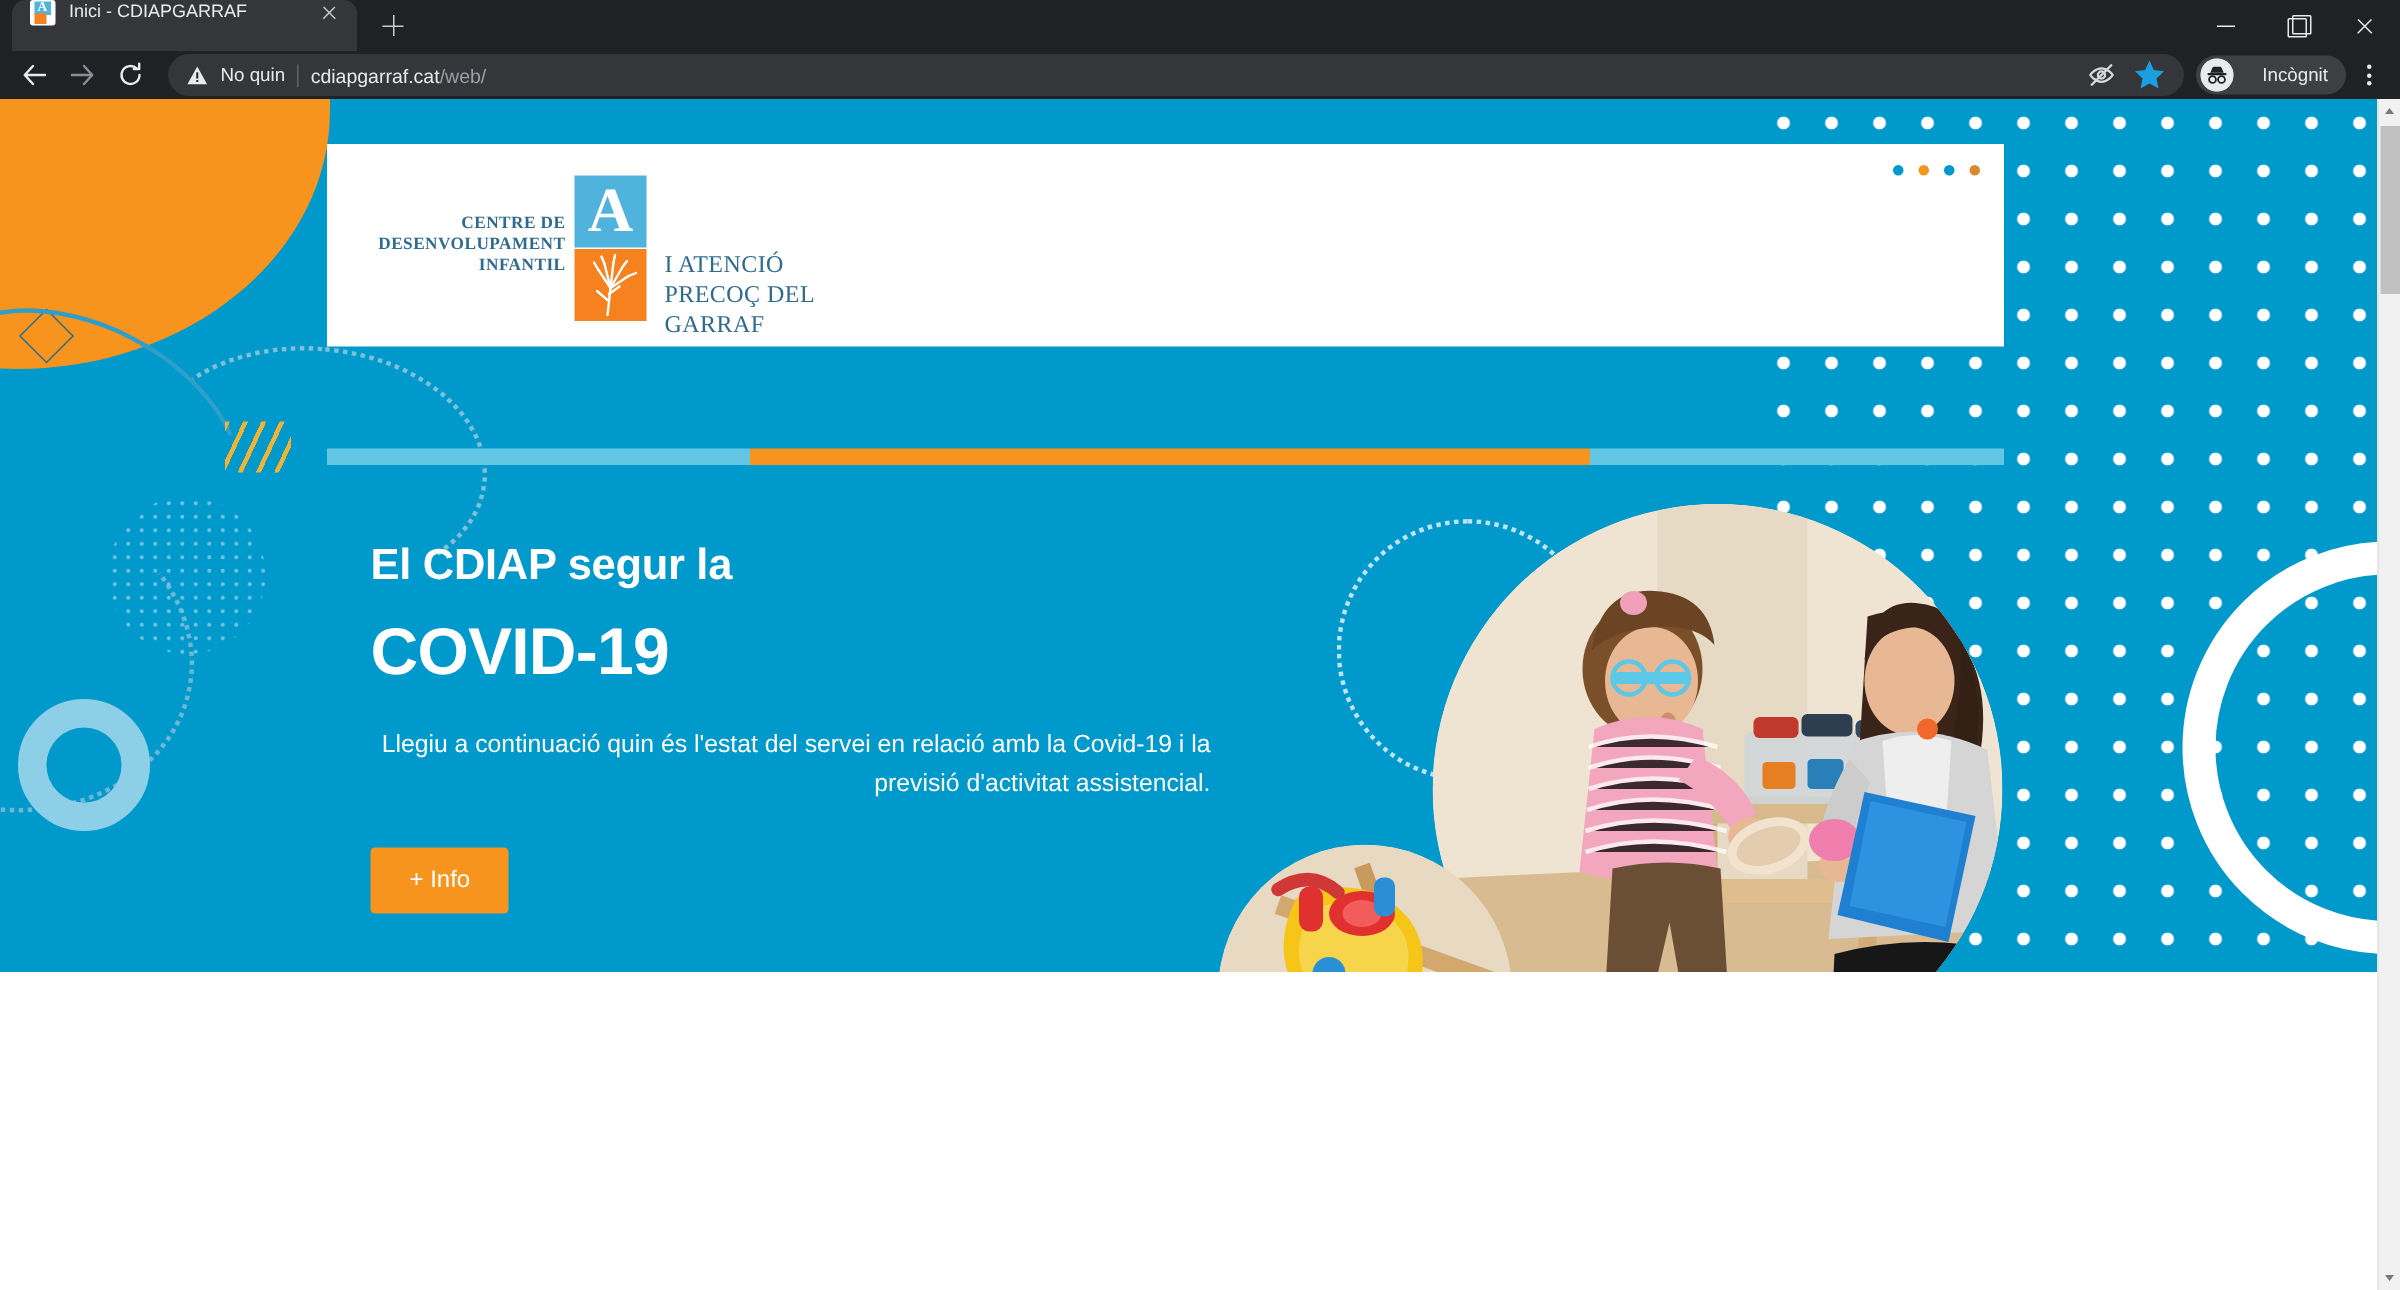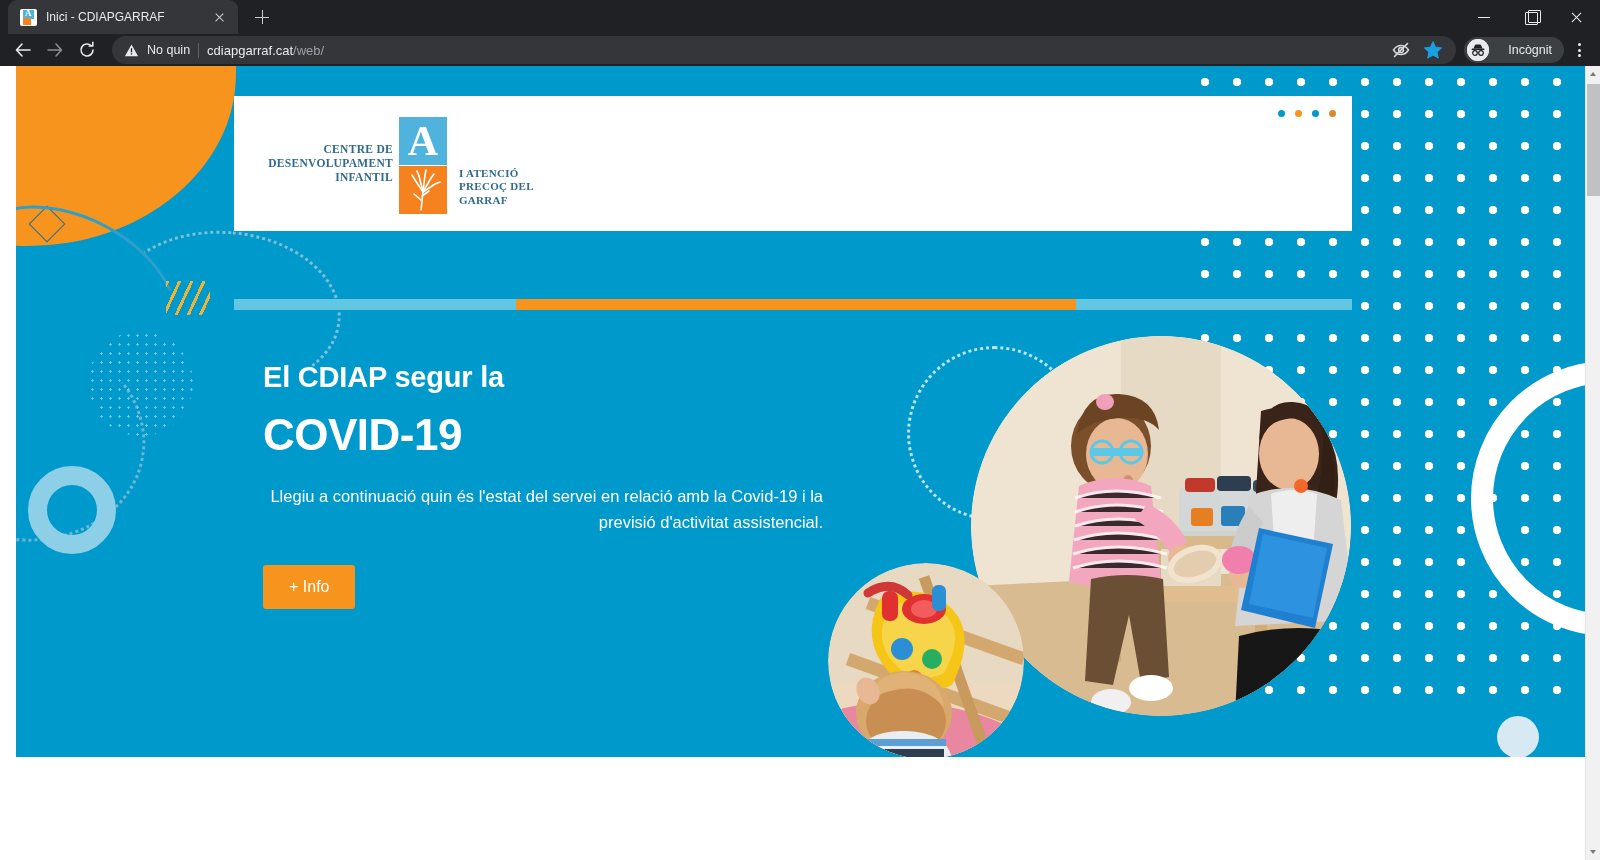--- a/index.html
+++ b/index.html
@@ -12,21 +12,21 @@
 
   
   .browser { width: 1600px; height: 860px; position: relative; background: #202124; }
 
   .tabstrip {
     height: 34px; background: #202124;
     display: flex; align-items: flex-end; padding-left: 8px;
     position: relative;
   }
   .tab {
-    display: flex; align-items: center; gap: 9px;
+    display: flex; gap: 9px;
     height: 34px; width: 230px;
     background: #35363a; border-radius: 9px 9px 0 0;
     padding: 0 10px 0 12px;
   }
   .tab-favicon {
     width: 17px; height: 17px; border-radius: 2px;
     background: #fff; position: relative; flex: none;
     overflow: hidden;
   }
   .tab-favicon .fav-a {
@@ -128,22 +128,22 @@
   .menu-dots i:nth-child(1) { top: 6px; }
   .menu-dots i:nth-child(2) { top: 11.5px; }
   .menu-dots i:nth-child(3) { top: 17px; }
 
   
   .viewport {
     position: absolute; left: 0; top: 66px;
     width: 1600px; height: 794px; overflow: hidden; background: #fff;
   }
   .page {
-    position: absolute; left: 16px; top: 0;
-    width: 1585px; height: 794px; overflow: hidden;
+    position: absolute; left: 0; top: 0;
+    width: 1585px; height: 582px; overflow: hidden;
   }
 
   .hero {
     position: absolute; left: 0; top: 0; width: 1585px; height: 691px;
     background: #0099cc; overflow: hidden;
   }
 
   
   .dec { position: absolute; pointer-events: none; }
 
@@ -255,22 +255,22 @@
   .logo-sq-blue span {
     position: absolute; left: 50%; top: 50%; transform: translate(-50%,-50%);
     font-family: "Liberation Serif", serif; font-weight: 700;
     font-size: 42px; color: #fff; line-height: 1;
   }
   .logo-sq-orange {
     position: absolute; left: 0; top: 52px; width: 48px; height: 48px;
     background: #f5821f; overflow: hidden;
   }
   .logo-text-right {
-    font-family: "Liberation Serif", serif; font-weight: 700;
-    font-size: 11px; line-height: 1.25; color: #2f6b8f;
+    font-family: "Liberation Serif", serif; font-weight: 400;
+    font-size: 16px; line-height: 1.25; color: #2f6b8f;
     letter-spacing: 0.3px;
     position: absolute; left: 200px; top: 53px; width: 100px;
   }
 
   .mainnav { display: flex; align-items: center; gap: 0; margin-left: 70px; }
   .navitem {
     display: flex; align-items: center; gap: 9px;
     padding: 0 22px; cursor: pointer;
     font-family: "Liberation Sans", sans-serif;
     font-size: 19px; letter-spacing: 0.6px; color: #4a5b66;

